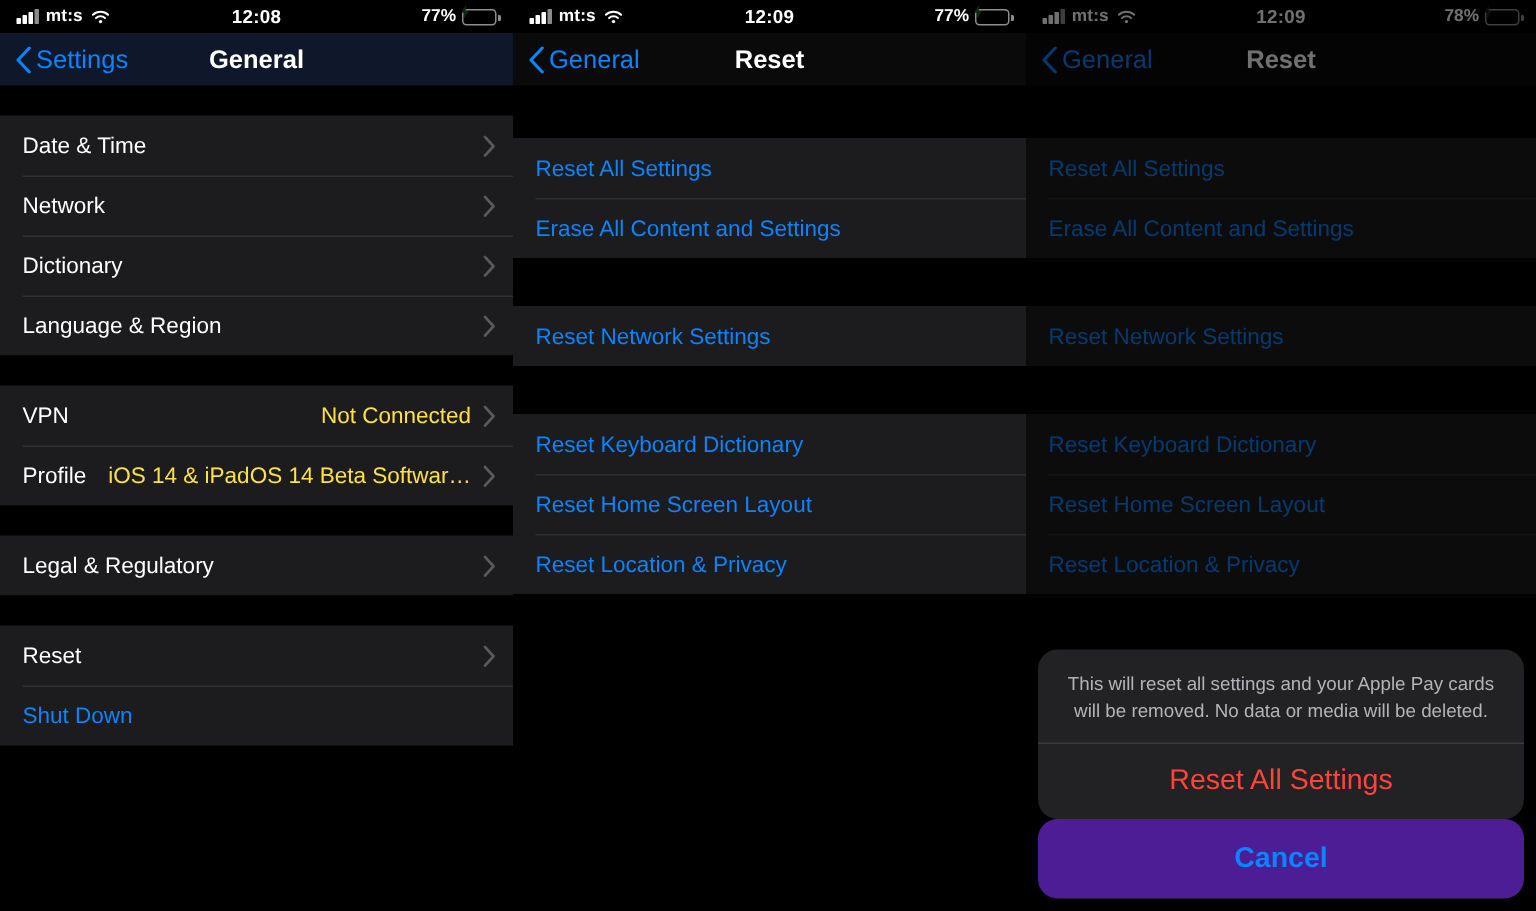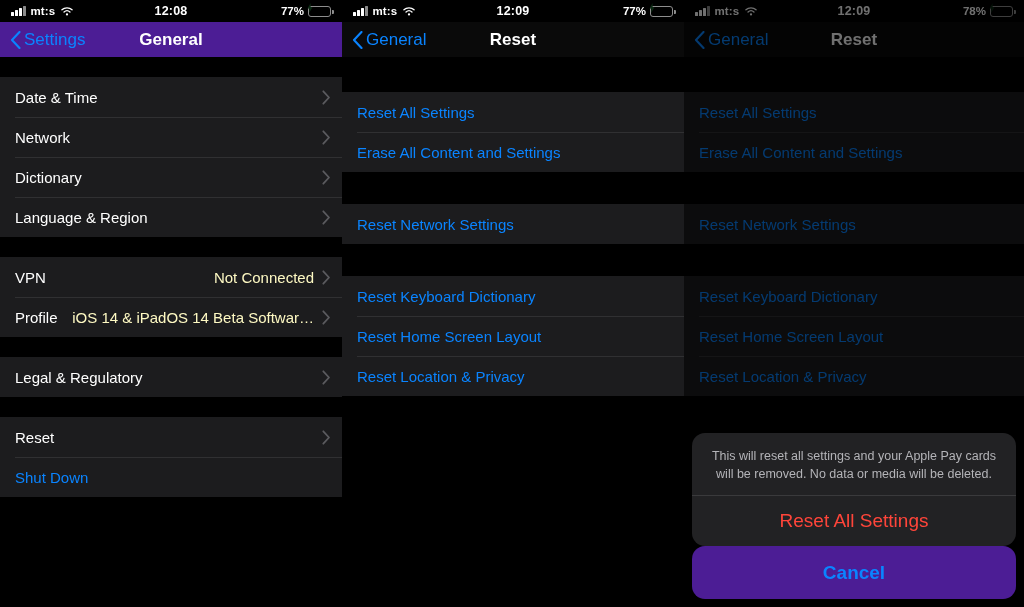--- a/index.html
+++ b/index.html
@@ -62,21 +62,21 @@
   }
   .bolt {
     position: absolute; left: 50%; top: 50%;
     transform: translate(-50%,-50%);
     width: 7px; height: 10px;
   }
 
   
   .navbar {
     height: 35px; width: 100%;
-    background: #4c1d95;
+    background: #0f172a;
     display: flex; align-items: center;
     position: relative;
     padding: 0 10px;
   }
   .navbar.plain { background: #0a0a0a; }
   .nav-back {
     display: flex; align-items: center; gap: 3px;
     color: #0a84ff; font-size: 17px;
     position: relative; z-index: 2;
   }
@@ -96,21 +96,21 @@
     padding: 0 11px 0 15px;
     position: relative;
     color: #fff; font-size: 15px;
   }
   .row + .row:before {
     content: ""; position: absolute; left: 15px; right: 0; top: 0;
     height: 1px; background: #303032;
   }
   .row .label { flex: 0 0 auto; white-space: nowrap; }
   .row .value {
-    margin-left: auto; color: #fef9c3; font-size: 15px;
+    margin-left: auto; color: #fde047; font-size: 15px;
     white-space: nowrap; overflow: hidden; text-overflow: ellipsis;
     padding-left: 8px; text-align: right;
   }
   .row.tint .label { color: #0a84ff; }
   .chev {
     margin-left: 8px; flex: 0 0 auto;
     width: 9px; height: 15px; display: block;
   }
   .row.hasvalue .value { margin-left: auto; }
   .row .spacer { margin-left: auto; }

